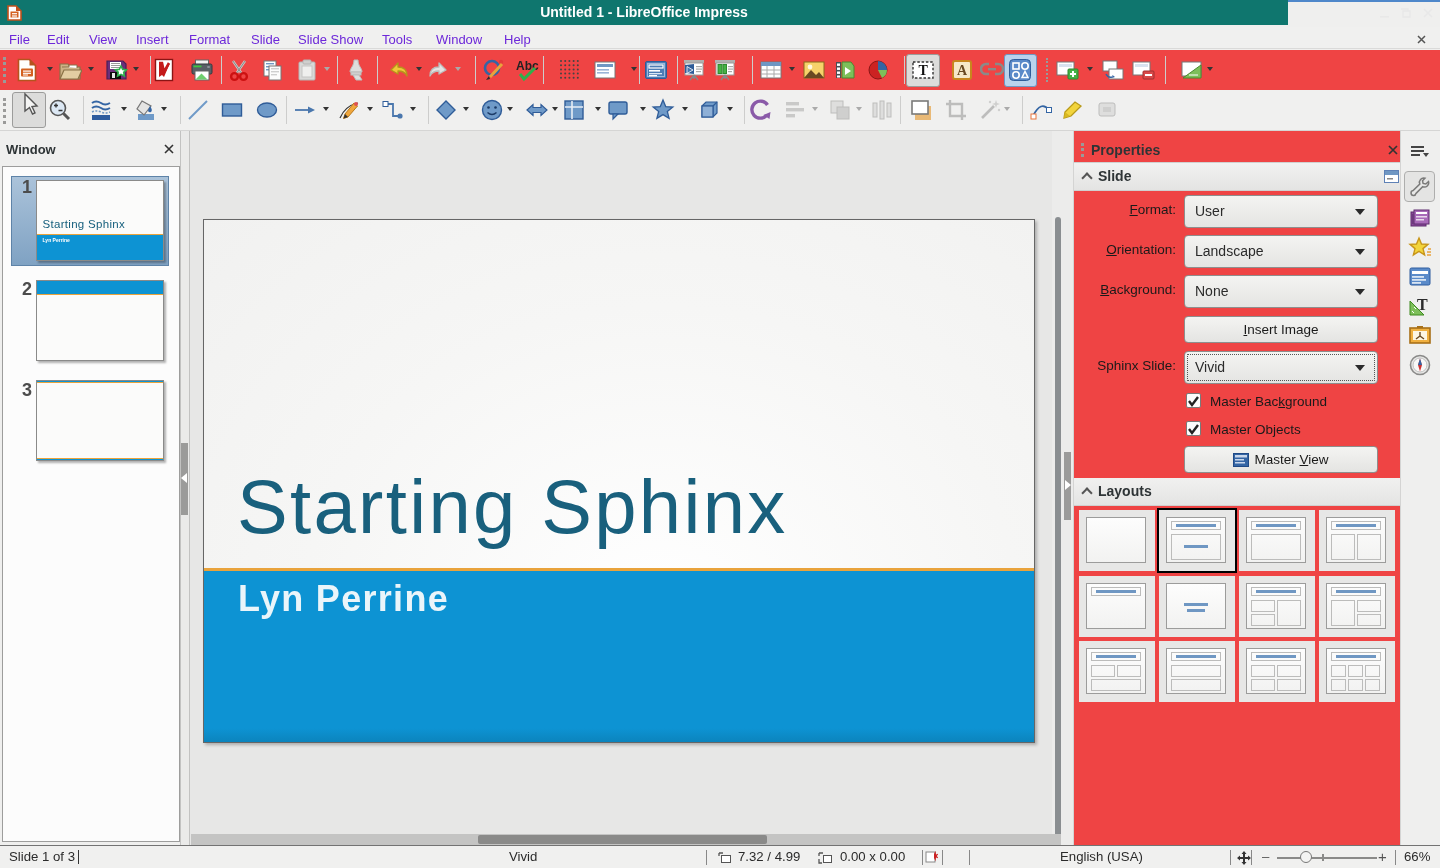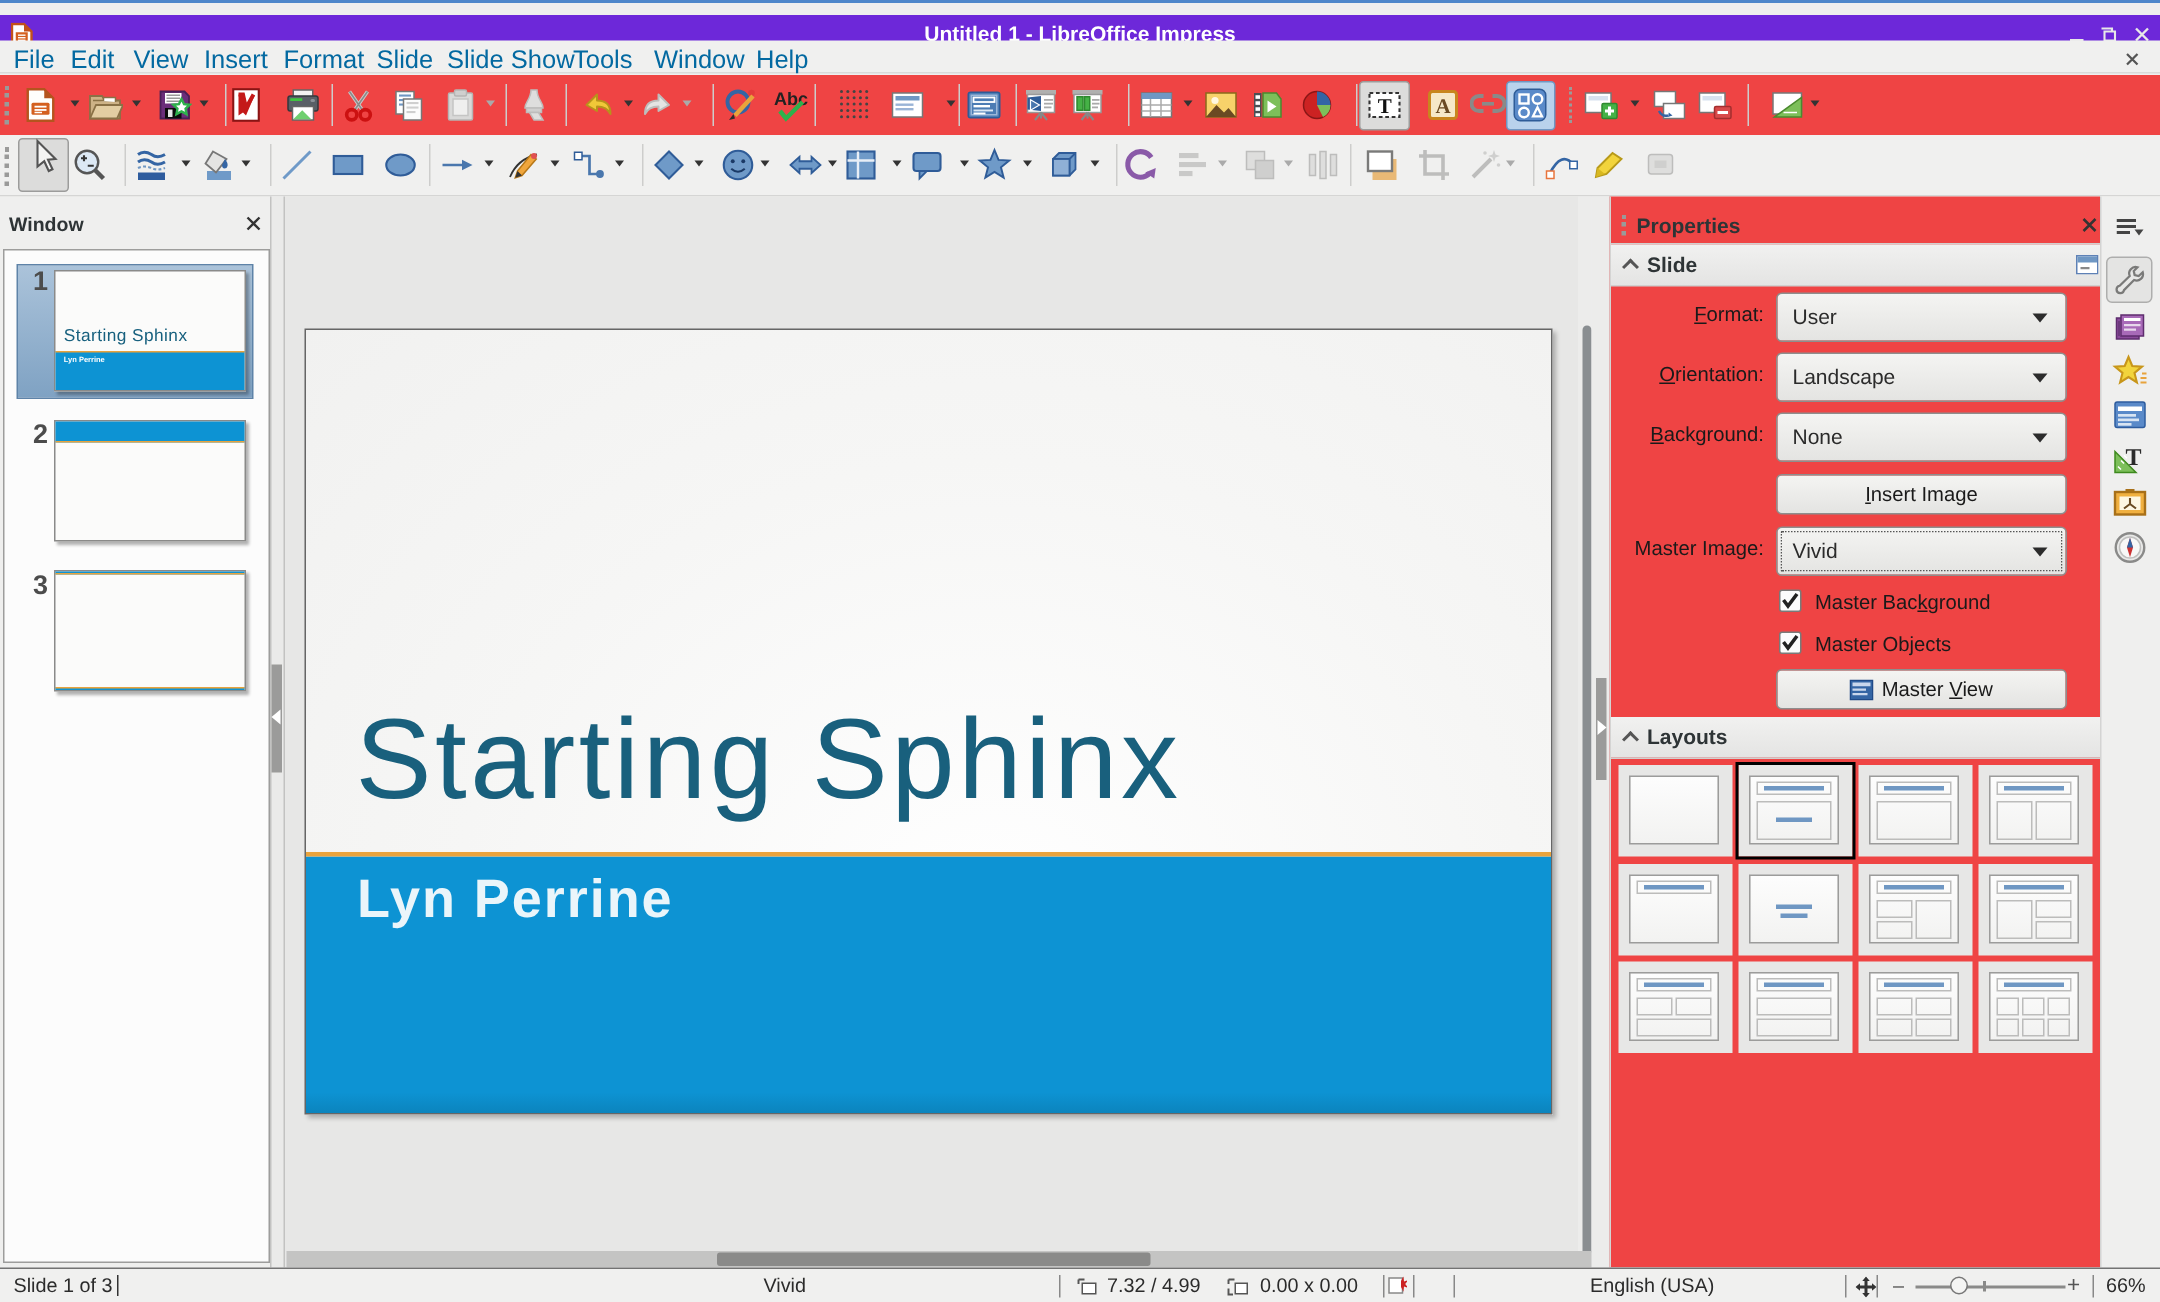--- a/index.html
+++ b/index.html
@@ -1,22 +1,22 @@
 <!DOCTYPE html>
 <html><head><meta charset="utf-8">
 <style>
 *{margin:0;padding:0;box-sizing:border-box}
 html,body{width:1440px;height:868px;overflow:hidden;font-family:"Liberation Sans",sans-serif;background:#efefee}
 .abs{position:absolute}
 #app{position:relative;width:1440px;height:868px}
 #topline{position:absolute;left:0;top:0;width:1440px;height:2px;background:#4e87ca}
-#titlebar{position:absolute;left:0;top:10px;width:1440px;height:25px;background:#6d28d9}
+#titlebar{position:absolute;left:0;top:0;width:1288px;height:25px;background:#0f766e}
 #title{position:absolute;left:0;top:0;width:100%;text-align:center;color:#fff;font-size:14px;font-weight:bold;line-height:25px}
 #menubar{position:absolute;left:0;top:27px;width:1440px;height:22px;background:#f0f0ef;border-bottom:1px solid #dadad9}
-.mi{position:absolute;top:2px;font-size:17px;color:#0369a1;line-height:22px}
+.mi{position:absolute;top:2px;font-size:13px;color:#6d28d9;line-height:22px}
 #tb1{position:absolute;left:0;top:50px;width:1440px;height:40px;background:#ef4444}
 #tb2{position:absolute;left:0;top:90px;width:1440px;height:41px;background:#f0f0ef;border-bottom:1px solid #d5d5d4}
 .ic{position:absolute}
 .vsep{position:absolute;width:1px;height:28px;background:#cdcdcc;top:6px}
 .grip{position:absolute;left:3px;width:3px;border-left:3px dotted #9a9a99;height:26px}
 .dd2{position:absolute;width:0;height:0;border-left:3.5px solid transparent;border-right:3.5px solid transparent;border-top:4px solid #333;top:17px}
 .ddg{border-top-color:#aaa}
 #main{position:absolute;left:0;top:131px;width:1440px;height:714px;background:#efefee}
 #slidesHdr{position:absolute;left:6px;top:11px;font-size:13px;font-weight:bold;color:#2e3436}
 #slidesX{position:absolute;left:163px;top:12px;width:12px;height:12px}
@@ -546,21 +546,21 @@
     <div class="drop" style="top:104px">
           <span class="dtext">Landscape</span>
           <span class="darr"></span>
         </div>
     <div class="dlabel" style="top:151px"><u>B</u>ackground:</div>
     <div class="drop" style="top:144px">
           <span class="dtext">None</span>
           <span class="darr"></span>
         </div>
     <div class="btn" style="top:185px"><u>I</u>nsert Image</div>
-    <div class="dlabel" style="top:227px;width:104px;left:-2px">Master Image:</div>
+    <div class="dlabel" style="top:227px;width:104px;left:-2px">Sphinx Slide:</div>
     <div class="drop" style="top:220px;outline:1px dotted #555;outline-offset:-4px">
           <span class="dtext">Vivid</span>
           <span class="darr"></span>
         </div>
     <div class="cb" style="top:262px"><svg width="13" height="13">
             <path d="M2 6 L5 10 L11 2" stroke="#222" stroke-width="2.4" fill="none"></path>
           </svg></div>
     <div class="cbl" style="top:263px">Master Bac<u>k</u>ground</div>
     <div class="cb" style="top:290px"><svg width="13" height="13">
             <path d="M2 6 L5 10 L11 2" stroke="#222" stroke-width="2.4" fill="none"></path>

